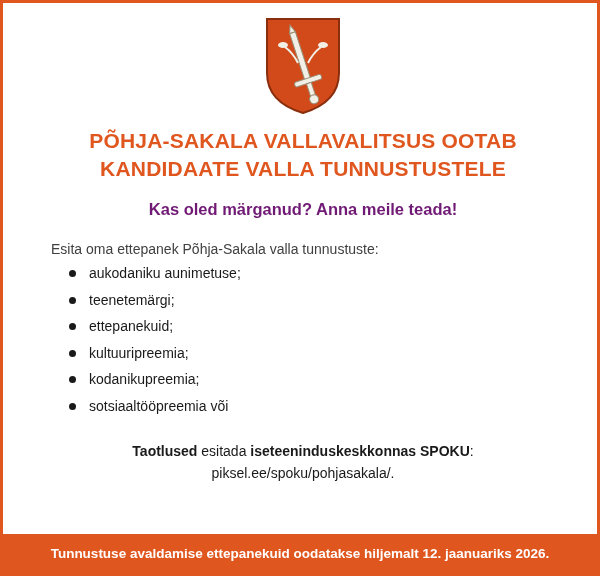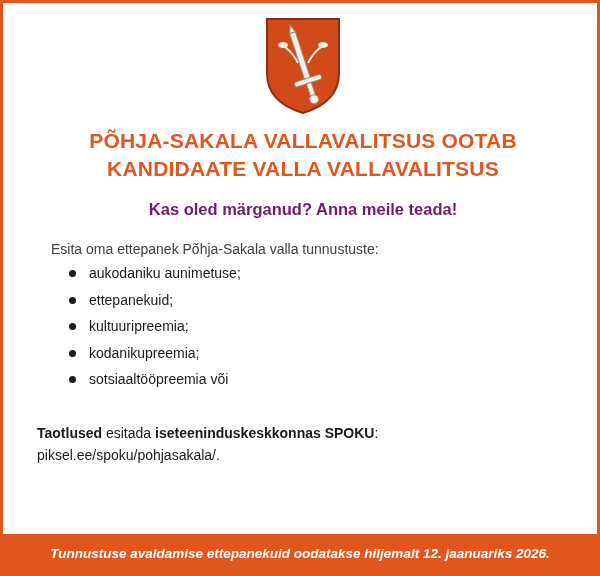--- a/index.html
+++ b/index.html
@@ -82,42 +82,41 @@
     top: 5px;
     width: 7px;
     height: 7px;
     border-radius: 50%;
     background: #1a1a1a;
   }
   ul.list li b {
     font-weight: normal;
   }
   .apply {
-    margin-top: 34px;
-    text-align: left;
+    margin-top: 26px;
+    text-align: center;
     font-size: 14px;
     color: #1a1a1a;
     line-height: 1.55;
   }
   .apply .strong {
     font-weight: bold;
   }
   .apply .url {
     display: block;
   }
   .footer {
     flex: 0 0 auto;
     background: #e0561f;
     color: #ffffff;
     font-size: 13.5px;
     font-weight: bold;
     text-align: center;
     padding: 12px 10px;
     box-sizing: border-box;
-    font-style: italic;
   }
 </style>
 </head>
 <body>
 
 <div class="poster">
 
   <div class="content">
 
     <div class="crest-wrap">
@@ -134,29 +133,30 @@
 
         <path d="M20 30 q8 6 13 16" stroke="#f2efe6" stroke-width="2" fill="none"></path>
         <path d="M56 30 q-8 6 -13 16" stroke="#f2efe6" stroke-width="2" fill="none"></path>
         <ellipse cx="18" cy="28" rx="5" ry="3" fill="#f2efe6"></ellipse>
         <ellipse cx="58" cy="28" rx="5" ry="3" fill="#f2efe6"></ellipse>
       </svg>
     </div>
 
     <h1 class="title">
       <span class="line">PÕHJA-SAKALA VALLAVALITSUS OOTAB</span>
-      <span class="line">KANDIDAATE VALLA VALLAVALITSUS</span>
+      <span class="line">KANDIDAATE VALLA TUNNUSTUSTELE</span>
     </h1>
 
     <div class="subtitle">Kas oled märganud? Anna meile teada!</div>
 
     <div class="lead">Esita oma ettepanek Põhja-Sakala valla tunnustuste:</div>
 
     <ul class="list">
       <li><b>aukodaniku aunimetuse;</b><span></span></li>
+      <li><b>teenetemärgi;</b><span></span></li>
       <li><b>ettepanekuid;</b><span></span></li>
       <li><b>kultuuripreemia;</b><span></span></li>
       <li><b>kodanikupreemia;</b><span></span></li>
       <li><b>sotsiaaltööpreemia või</b><span></span></li>
     </ul>
 
     <div class="apply">
       <span><span class="strong">Taotlused</span><span> esitada </span><span class="strong">iseteeninduskeskkonnas SPOKU</span><span>:</span></span>
       <span class="url">piksel.ee/spoku/pohjasakala/.</span>
     </div>

